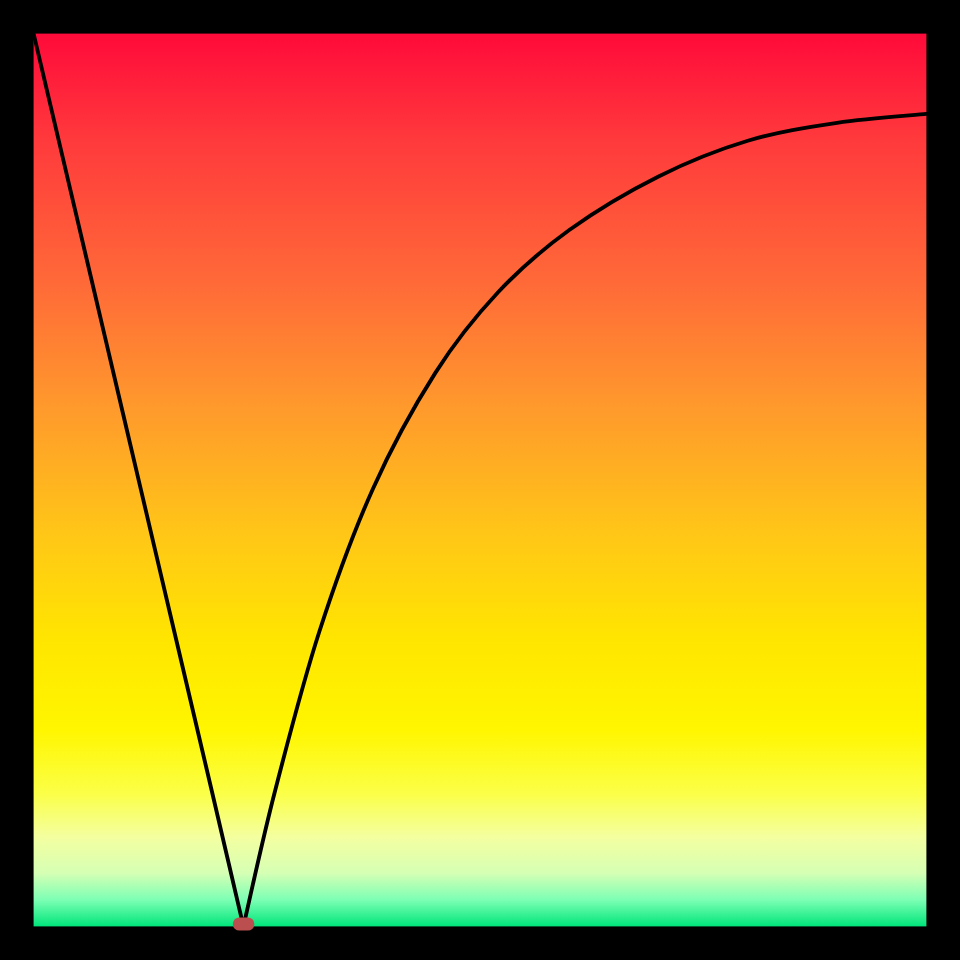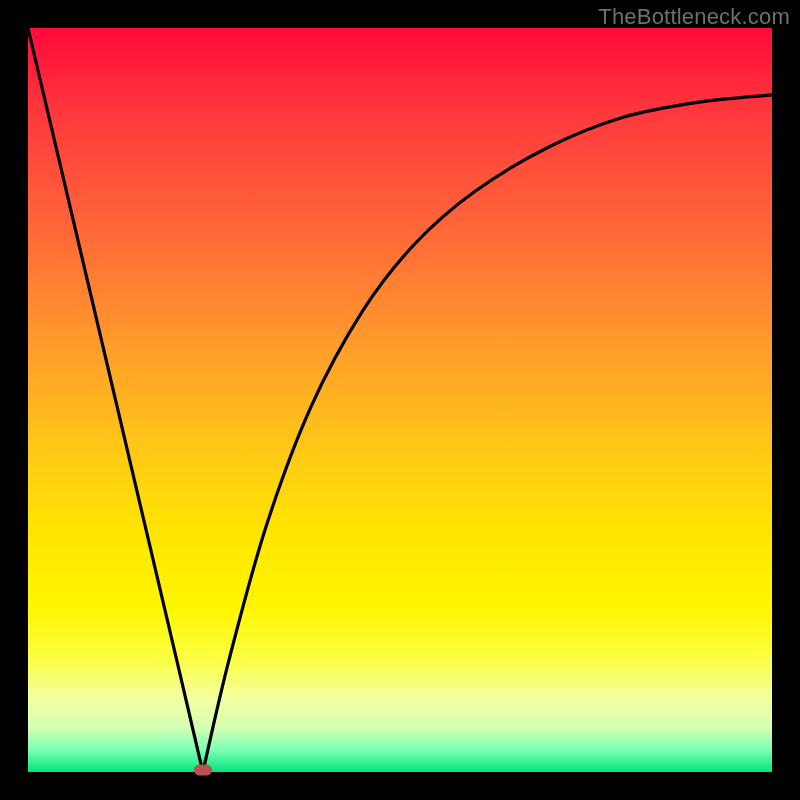--- a/index.html
+++ b/index.html
@@ -71,14 +71,13 @@
 </head>
 <body>
 
 <div class="frame">
   <div class="plot-area">
     <svg class="curve" viewBox="0 0 744 744" preserveAspectRatio="none">
       <path id="curve-path" fill="none" stroke="#000000" stroke-width="3.2" stroke-linecap="round" stroke-linejoin="round" d="M 0 0 C 2.976 12.648000000000001, 23.808 101.18400000000003, 29.76 126.48000000000002 C 35.712 151.776, 53.568000000000005 227.664, 59.52 252.95999999999998 C 65.47200000000001 278.256, 83.328 354.144, 89.28 379.44 C 95.232 404.736, 113.08800000000001 480.62399999999997, 119.04 505.91999999999996 C 124.992 531.216, 143.22 608.592, 148.8 632.4 C 154.38000000000002 656.208, 172.236 732.84, 174.84 744  C 179.18 725.4, 190.34000000000003 673.3199999999999, 200.88000000000002 632.4 C 211.42000000000002 591.48, 224.44 540.64, 238.08 498.48 C 251.72000000000003 456.32000000000005, 266.6 415.4, 282.72 379.44 C 298.84000000000003 343.48, 317.44 310, 334.8 282.72 C 352.16 255.44000000000003, 368.28 235.6, 386.88 215.76 C 405.48 195.92, 424.08 179.79999999999993, 446.4 163.67999999999995 C 468.71999999999997 147.55999999999997, 495.99999999999994 131.44000000000008, 520.8 119.04000000000008 C 545.5999999999999 106.64000000000009, 570.4000000000001 96.71999999999998, 595.2 89.27999999999997 C 620 81.83999999999996, 644.8000000000001 78.11999999999999, 669.6 74.39999999999998 C 694.4 70.67999999999996, 731.6 68.19999999999993, 744 66.95999999999992"></path>
     </svg>
     <div id="marker" class="marker" style="left: 174.84px; top: 742px; background: rgb(187, 79, 79);"></div>
   </div>
-  <div class="watermark">TheBottleneck.com</div>
 </div>
 
 </body></html>

